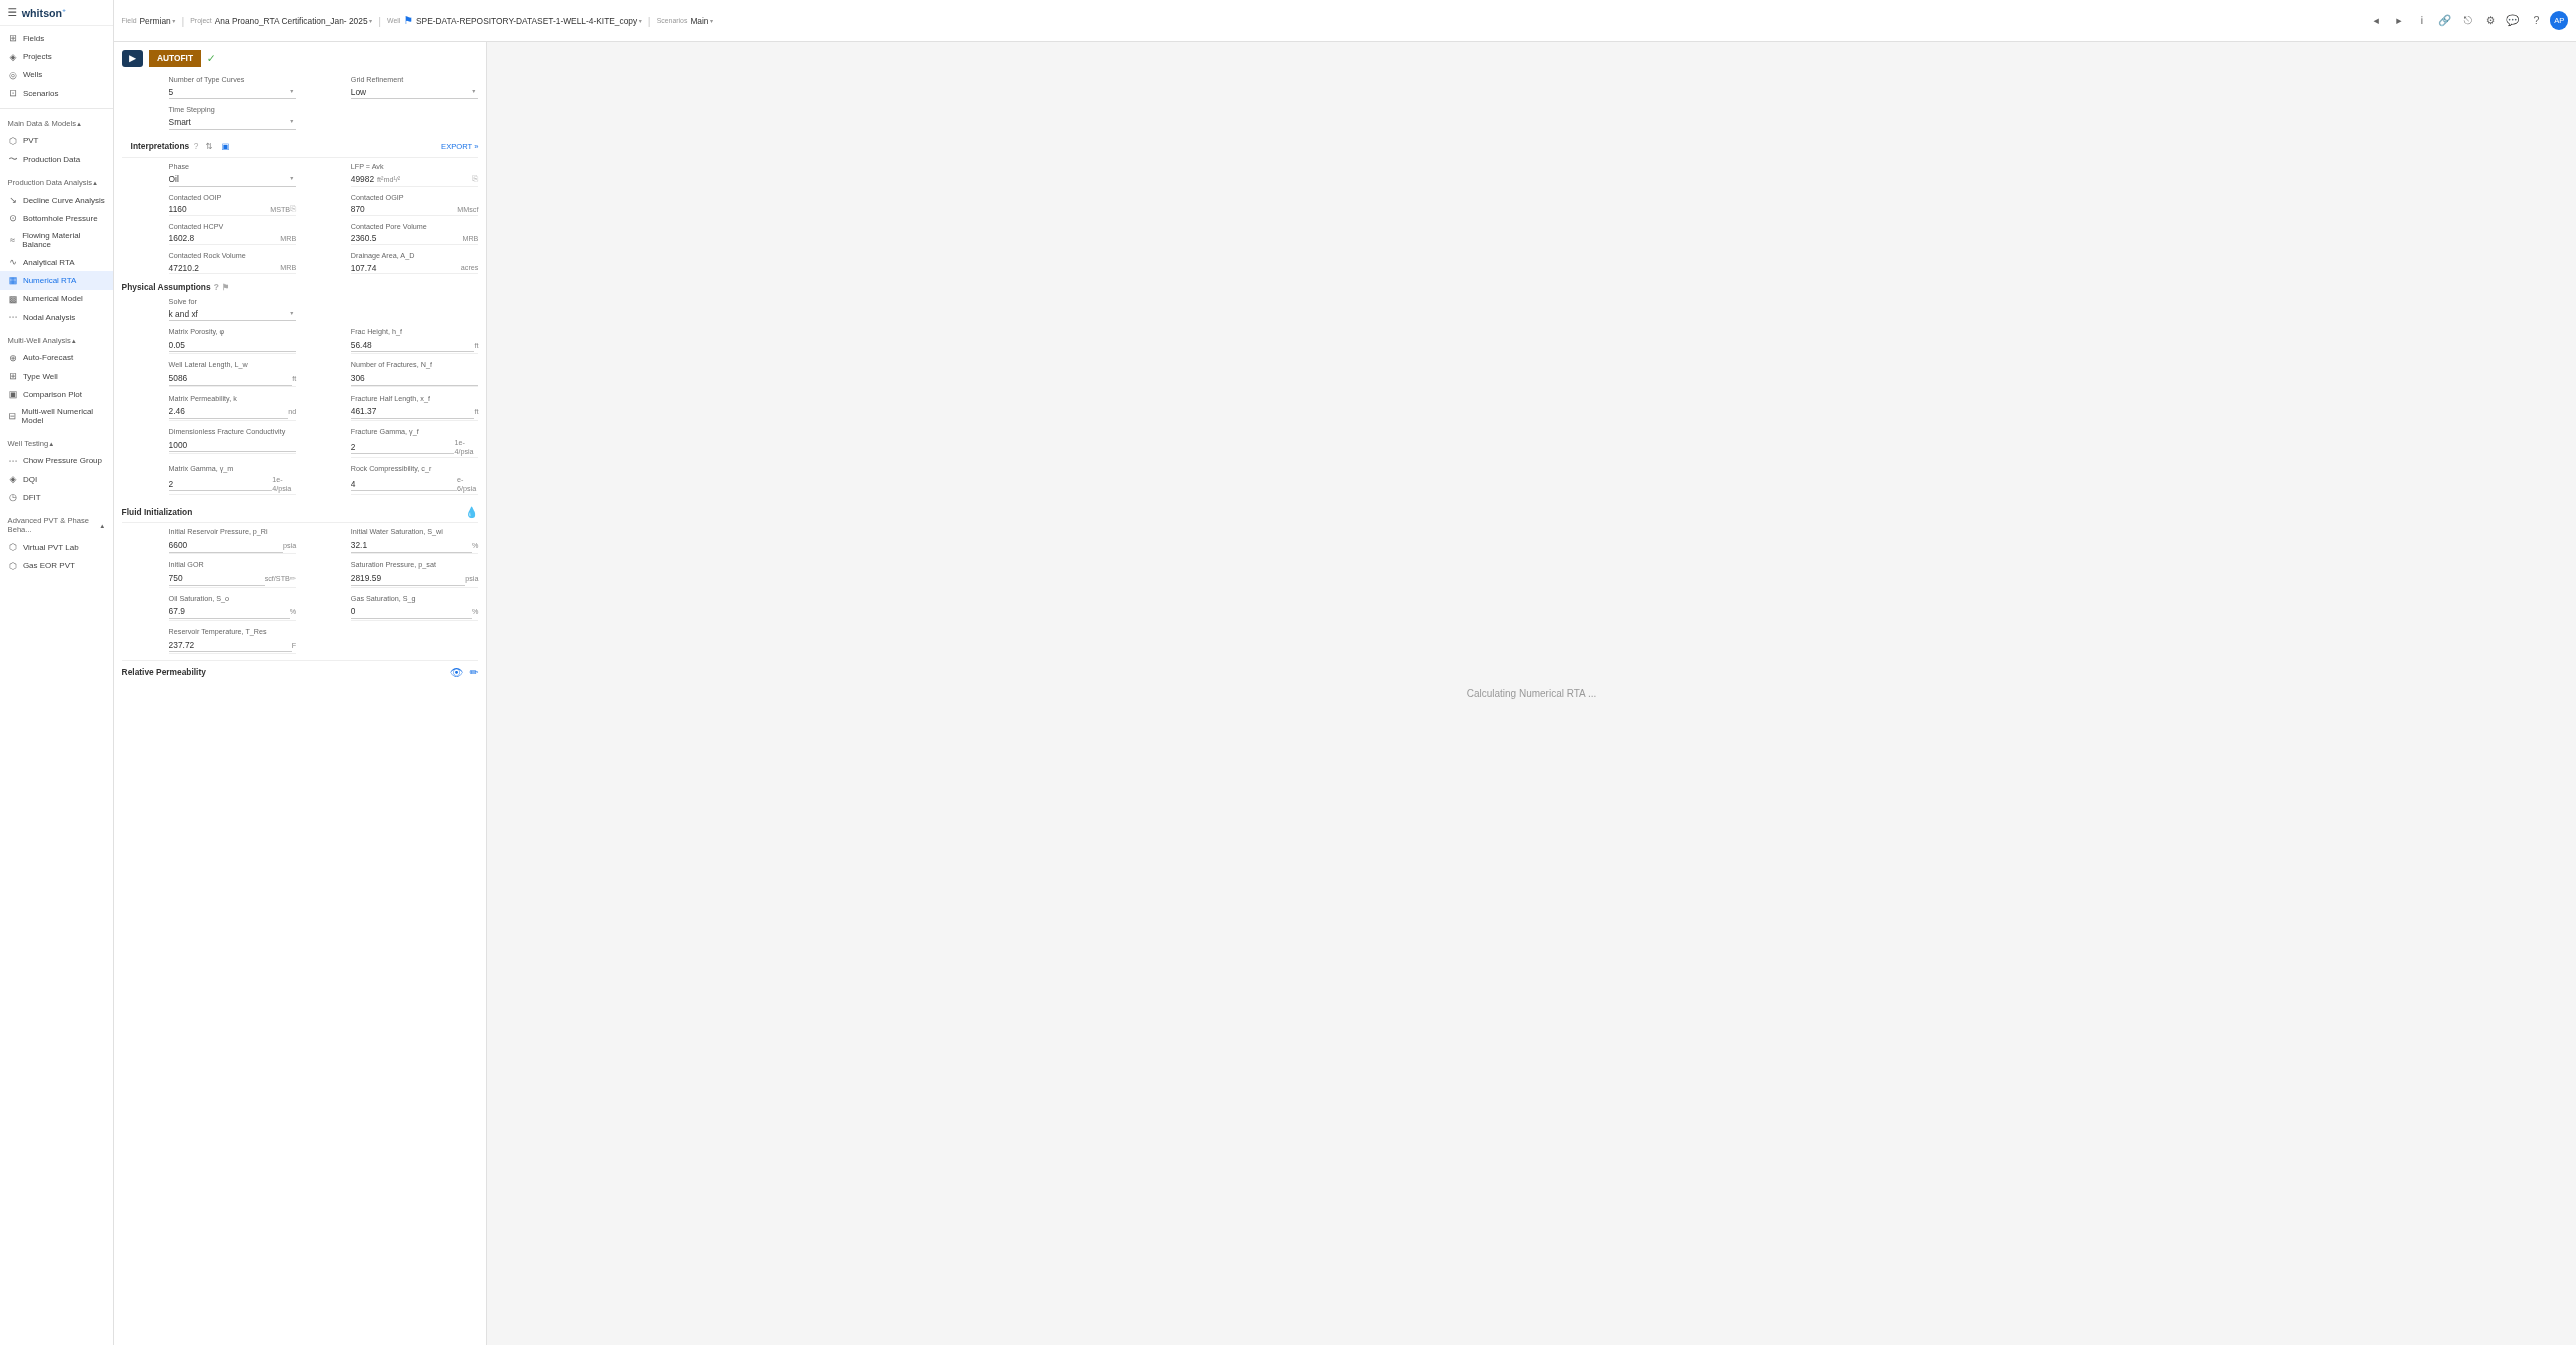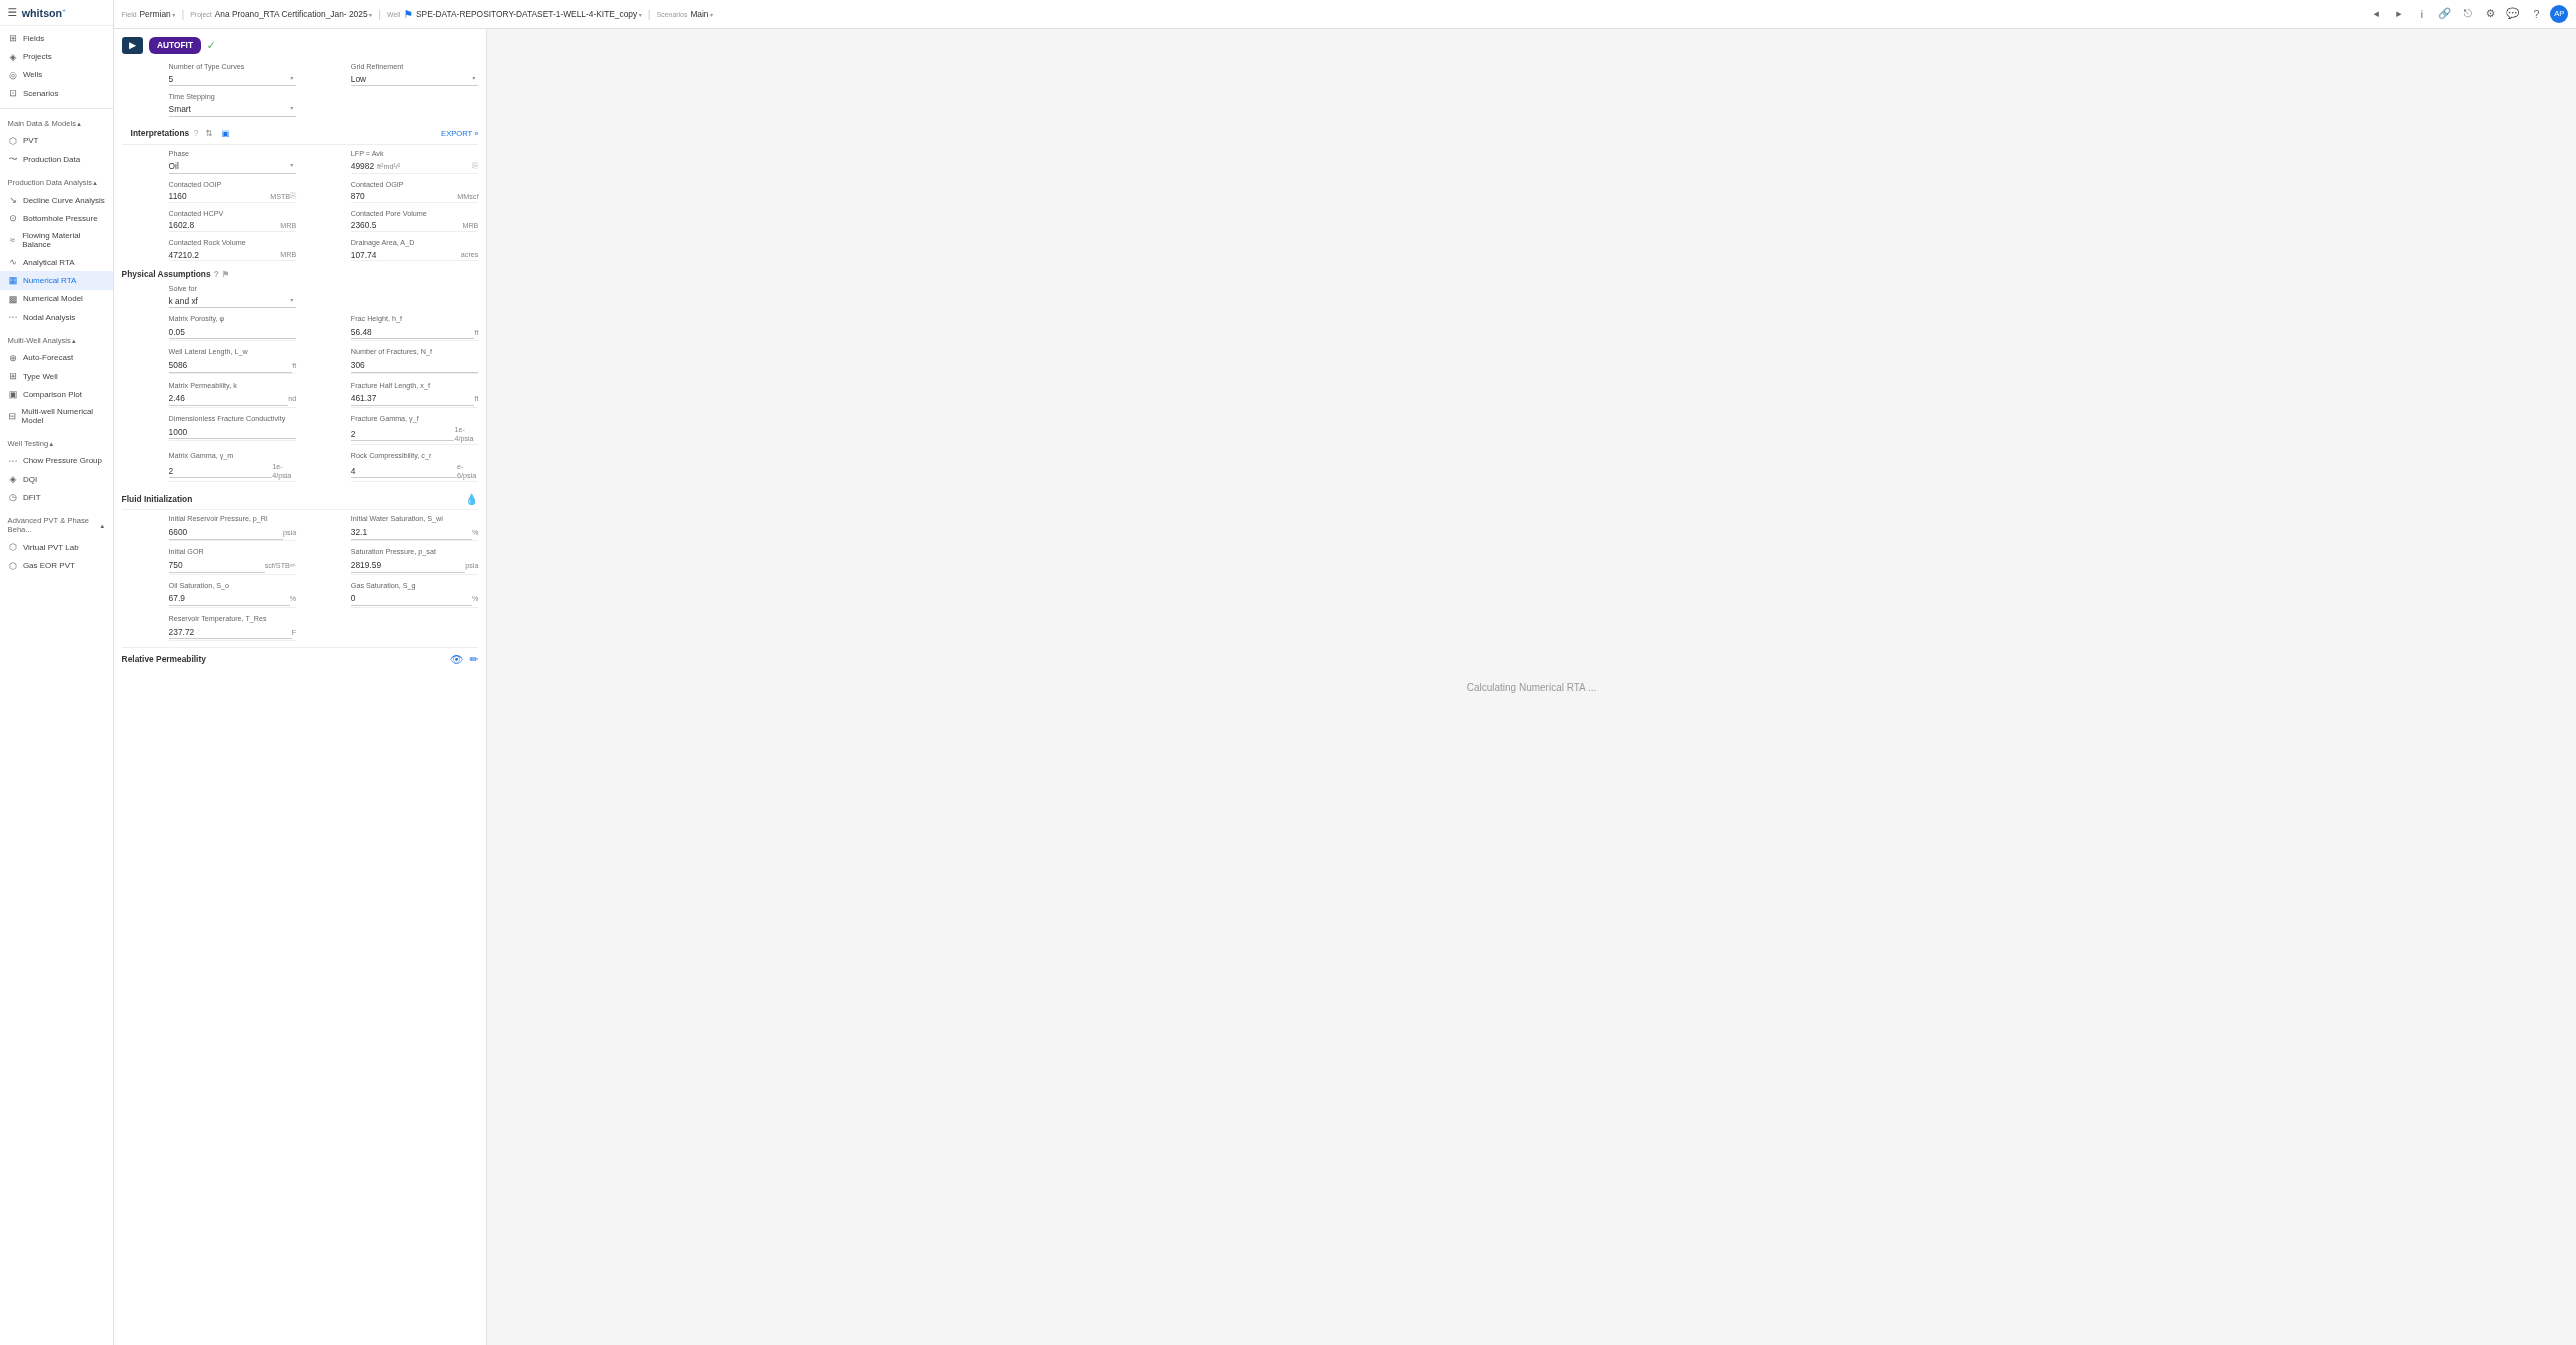--- a/index.html
+++ b/index.html
@@ -19,40 +19,40 @@
     .sidebar-item { display: flex; align-items: center; gap: 4.6px; padding: 3.8px 7.6px; cursor: pointer; font-size: 8.4px; color: #444; }
     .sidebar-item.active { background: #e8f0fe; color: #1a73e8; }
     .sidebar-item .icon { width: 10.7px; height: 10.7px; display: flex; align-items: center; justify-content: center; color: #666; font-size: 9.1px; }
     .sidebar-item.active .icon { color: #1a73e8; }
     .sidebar-item-label { font-size: 8px; }
 
     .divider { height: 0.8px; background: #e8e8e8; margin: 3px 0; }
 
     
     .main-container { flex: 1; display: flex; flex-direction: column; overflow: hidden; }
-    .topbar { height: 29px; background: #fff; border-bottom: 0.8px solid #e0e0e0; display: flex; align-items: center; padding: 0 7.6px; gap: 6.1px; flex-shrink: 0; }
+    .topbar { height: 42px; background: #fff; border-bottom: 0.8px solid #e0e0e0; display: flex; align-items: center; padding: 0 7.6px; gap: 6.1px; flex-shrink: 0; }
     .topbar-field { display: flex; align-items: center; gap: 3px; }
     .topbar-label { font-size: 6.9px; color: #999; }
     .topbar-select { display: flex; align-items: center; gap: 1.5px; font-size: 8.4px; color: #333; cursor: pointer; }
     .topbar-select .caret { font-size: 6.1px; color: #999; }
     .topbar-sep { color: #ccc; font-size: 10.7px; }
     .topbar-actions { margin-left: auto; display: flex; align-items: center; gap: 4.6px; }
     .topbar-icon-btn { width: 18.3px; height: 18.3px; display: flex; align-items: center; justify-content: center; cursor: pointer; color: #666; font-size: 10.7px; border-radius: 3px; }
     .avatar { width: 18.3px; height: 18.3px; border-radius: 50%; background: #1a73e8; color: #fff; display: flex; align-items: center; justify-content: center; font-size: 7.6px; font-weight: 400; }
 
     
     .content-area { flex: 1; display: flex; overflow: hidden; }
 
     
     .left-panel { width: 373px; background: #fff; border-right: 0.8px solid #e0e0e0; overflow-y: auto; flex-shrink: 0; padding: 7.6px; }
 
     
     .controls-row { display: flex; align-items: center; gap: 6.1px; margin-bottom: 7.6px; }
     .btn-run { background: #1a3a5c; color: #fff; border: none; padding: 3.8px 7.6px; border-radius: 3px; cursor: pointer; display: flex; align-items: center; gap: 3px; font-size: 8.4px; font-weight: 600; }
-    .btn-autofit { background: #4c1d95; color: #fff; border: none; padding: 3.8px 7.6px; border-radius: 6px; cursor: pointer; font-size: 8.4px; font-weight: 600; }
+    .btn-autofit { background: #a16207; color: #fff; border: none; padding: 3.8px 7.6px; border-radius: 0; cursor: pointer; font-size: 8.4px; font-weight: 600; }
     .check-icon { color: #4caf50; font-size: 10.7px; }
 
     .form-row { display: flex; align-items: flex-start; gap: 7.6px; margin-bottom: 6.1px; }
     .form-group { flex: 1; margin-left: 47px; }
     .form-label { font-size: 7.2px; color: #666; margin-bottom: 1.5px; display: block; }
     .form-control { width: 100%; border: none; border-bottom: 0.8px solid #ccc; padding: 1.5px 0; font-size: 8.4px; color: #333; background: transparent; outline: none; }
     .form-select { width: 100%; border: none; border-bottom: 0.8px solid #ccc; padding: 1.5px 1.5px 1.5px 0; font-size: 8.4px; color: #333; background: transparent; outline: none; cursor: pointer; appearance: none; }
     .select-wrap { position: relative; }
     .select-wrap::after { content: '▾'; position: absolute; right: 3px; top: 1.5px; font-size: 6.1px; color: #999; pointer-events: none; }
 

